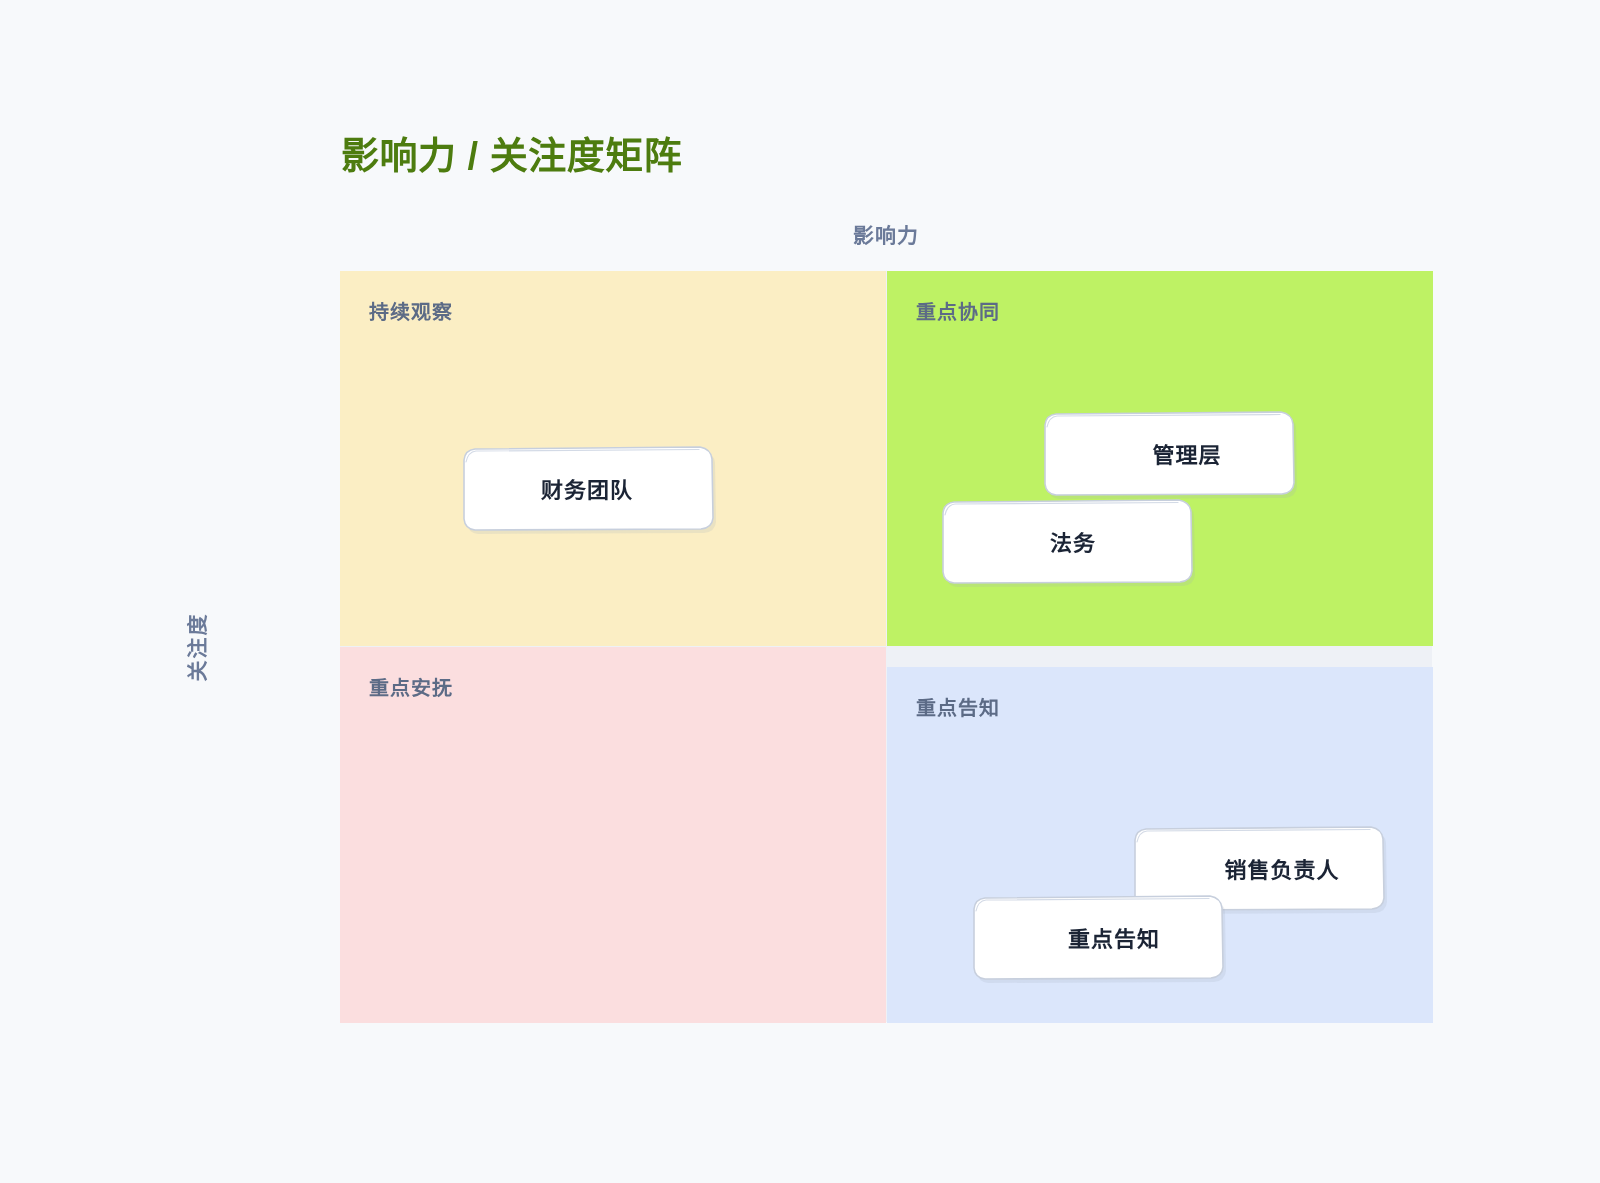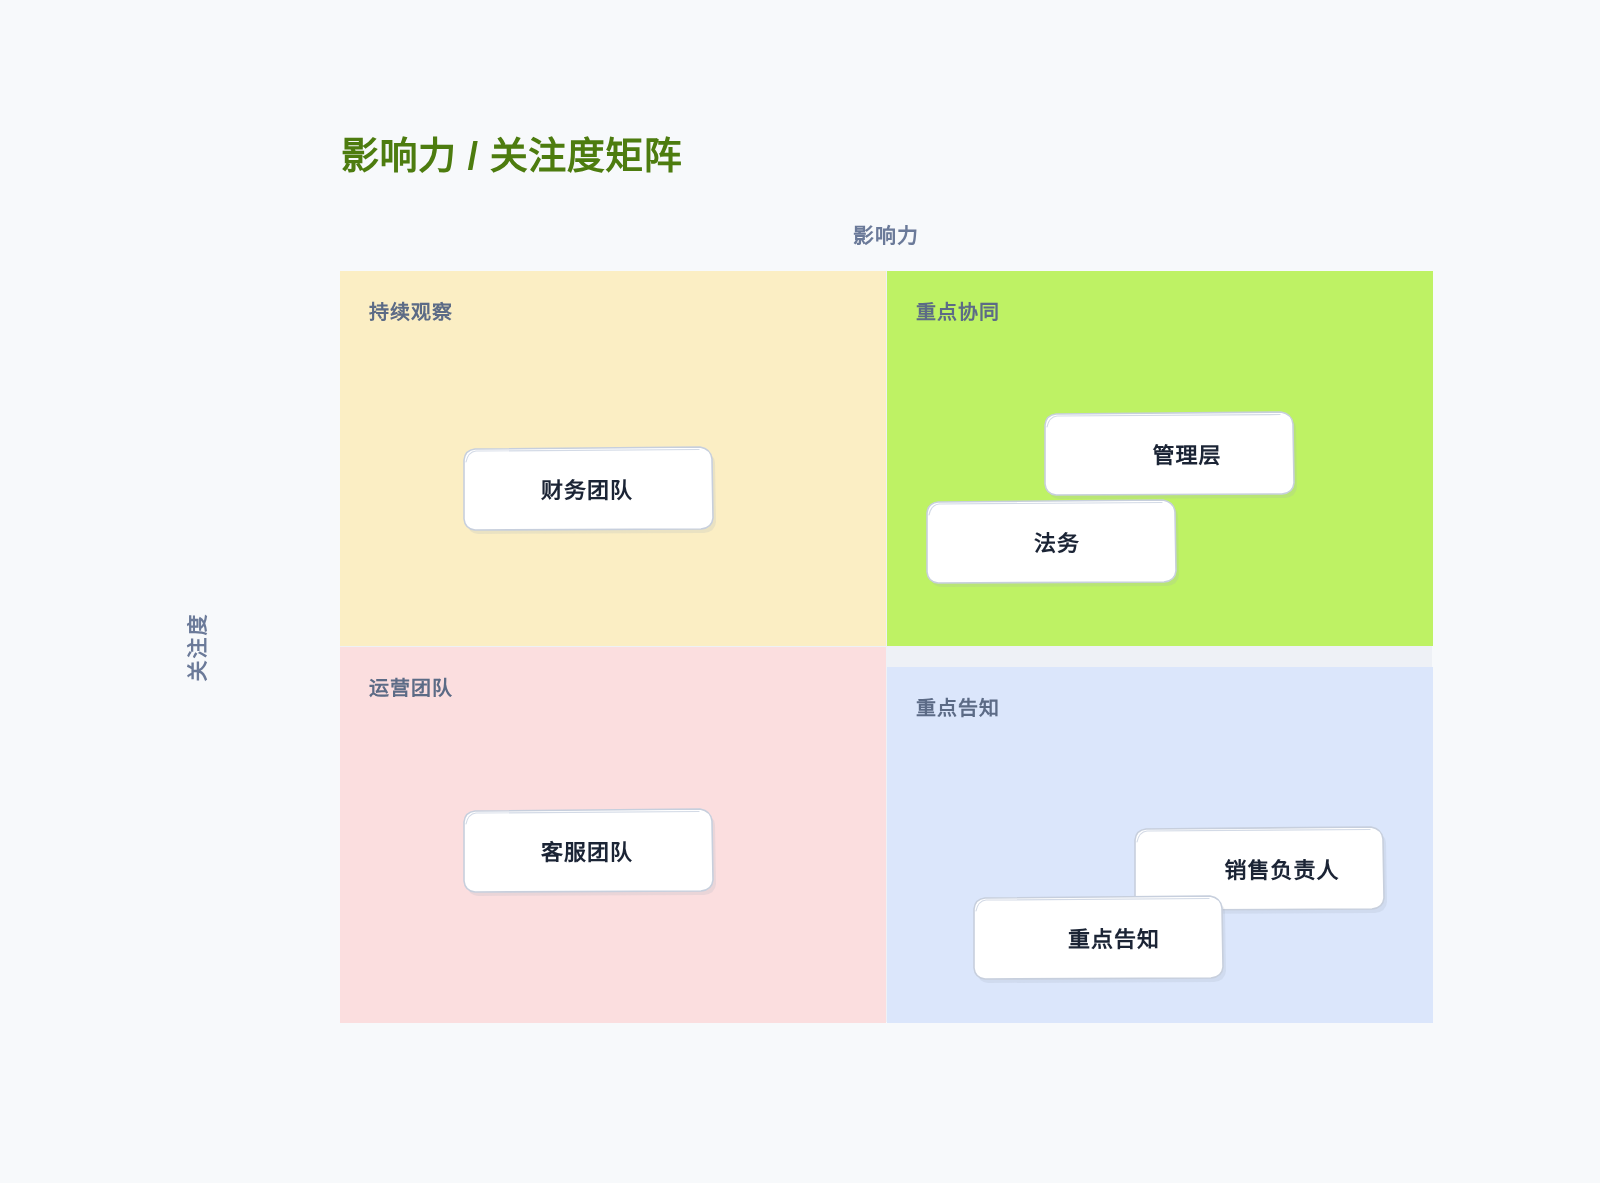--- a/index.html
+++ b/index.html
@@ -159,41 +159,33 @@
 
     <div class="card" style="left:156px; top:140px; z-index:6;">
       <svg viewBox="0 0 264 96">
         <path d="M8 20 Q9 10 19 9 L244 7 Q255 9 256 19 L257 78 Q256 88 245 89 L19 90 Q9 89 8 79 Z" fill="rgba(160,170,190,0.18)" stroke="none" transform="translate(3,4)"></path>
         <path d="M8 20 Q9 10 19 9 L244 7 Q255 9 256 19 L257 78 Q256 88 245 89 L19 90 Q9 89 8 79 Z" fill="#ffffff" stroke="#c7cfdd" stroke-width="1.6" stroke-linecap="round"></path>
         <path d="M10 22 Q12 12 20 11 L243 9.5" fill="none" stroke="#d3dae6" stroke-width="1.2" stroke-linecap="round"></path>
       </svg>
       <div class="card-label" style="justify-content:center; padding-left:38px;">管理层</div>
     </div>
 
-    <div class="card" style="left:38px; top:228px; z-index:7;">
+    <div class="card" style="left:54px; top:228px; z-index:7;">
       <svg viewBox="0 0 264 96">
         <path d="M8 20 Q9 10 19 9 L244 7 Q255 9 256 19 L257 78 Q256 88 245 89 L19 90 Q9 89 8 79 Z" fill="rgba(160,170,190,0.18)" stroke="none" transform="translate(3,4)"></path>
         <path d="M8 20 Q9 10 19 9 L244 7 Q255 9 256 19 L257 78 Q256 88 245 89 L19 90 Q9 89 8 79 Z" fill="#ffffff" stroke="#c7cfdd" stroke-width="1.6" stroke-linecap="round"></path>
         <path d="M10 22 Q12 12 20 11 L243 9.5" fill="none" stroke="#d3dae6" stroke-width="1.2" stroke-linecap="round"></path>
       </svg>
       <div class="card-label" style="justify-content:center; padding-left:14px;">法务</div>
     </div>
   </div>
 
   <div class="quadrant" style="background:#fbdedf;">
-    <div class="q-label">运营团队</div>
-
-    <div class="card" style="left:122px; top:161px;">
-      <svg viewBox="0 0 264 96">
-        <path d="M8 20 Q9 10 19 9 L244 7 Q255 9 256 19 L257 78 Q256 88 245 89 L19 90 Q9 89 8 79 Z" fill="rgba(160,170,190,0.18)" stroke="none" transform="translate(3,4)"></path>
-        <path d="M8 20 Q9 10 19 9 L244 7 Q255 9 256 19 L257 78 Q256 88 245 89 L19 90 Q9 89 8 79 Z" fill="#ffffff" stroke="#c7cfdd" stroke-width="1.6" stroke-linecap="round"></path>
-        <path d="M10 22 Q12 12 20 11 L243 9.5" fill="none" stroke="#d3dae6" stroke-width="1.2" stroke-linecap="round"></path>
-      </svg>
-      <div class="card-label">客服团队</div>
-    </div>
+    <div class="q-label">重点安抚</div>
+
   </div>
 
   <div class="quadrant" style="background:#dbe6fb;margin-top:20px;">
     <div class="q-label">重点告知</div>
 
     <div class="card" style="left:246px; top:159px; z-index:6;">
       <svg viewBox="0 0 264 96">
         <path d="M8 20 Q9 10 19 9 L244 7 Q255 9 256 19 L257 78 Q256 88 245 89 L19 90 Q9 89 8 79 Z" fill="rgba(160,170,190,0.18)" stroke="none" transform="translate(3,4)"></path>
         <path d="M8 20 Q9 10 19 9 L244 7 Q255 9 256 19 L257 78 Q256 88 245 89 L19 90 Q9 89 8 79 Z" fill="#ffffff" stroke="#c7cfdd" stroke-width="1.6" stroke-linecap="round"></path>
         <path d="M10 22 Q12 12 20 11 L243 9.5" fill="none" stroke="#d3dae6" stroke-width="1.2" stroke-linecap="round"></path>

